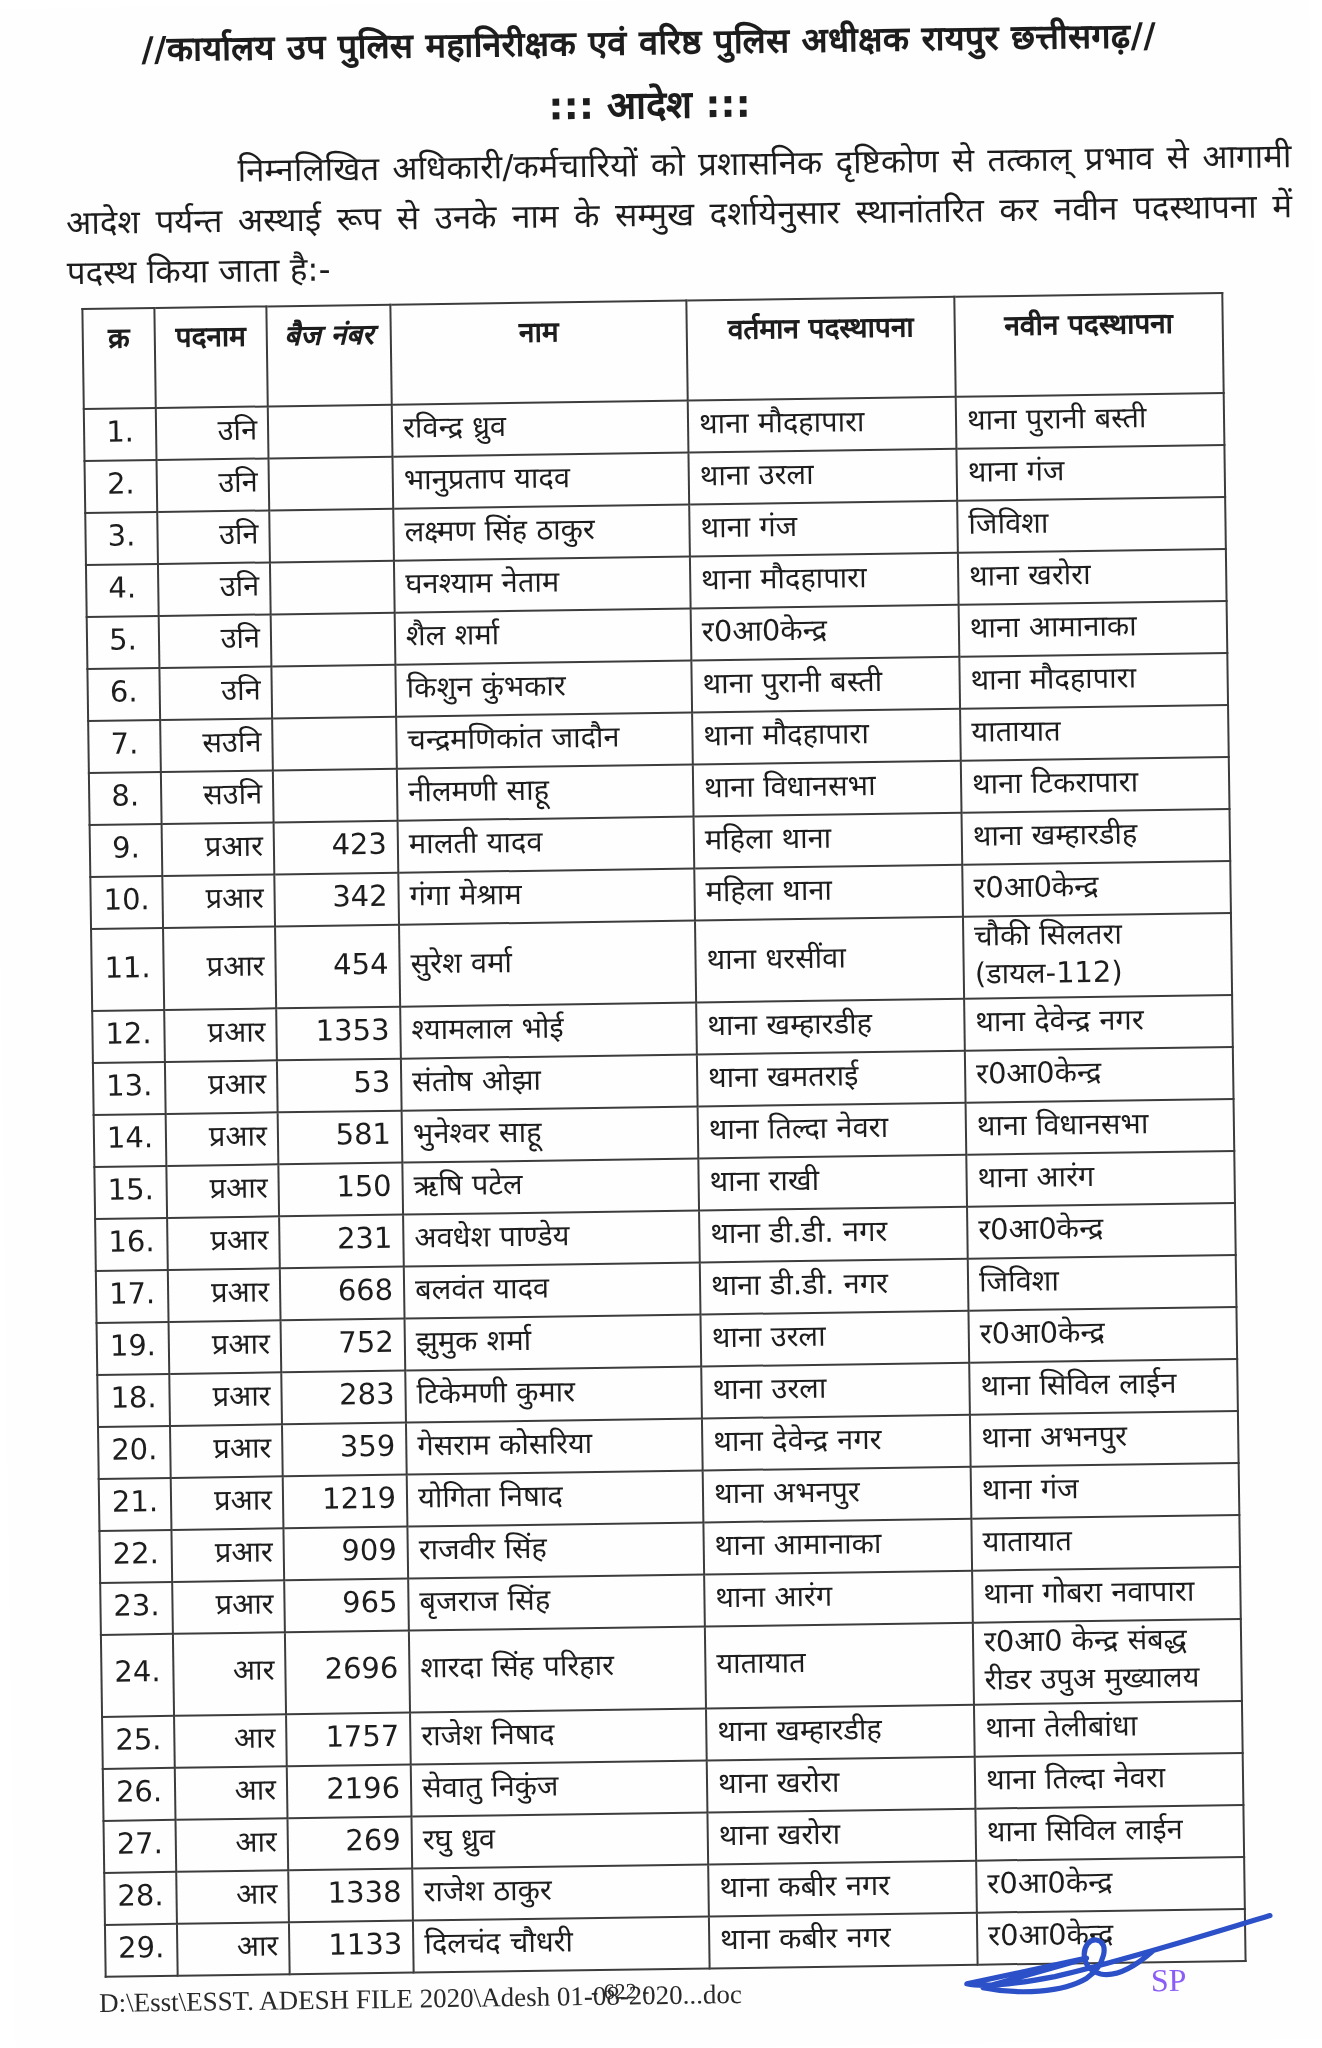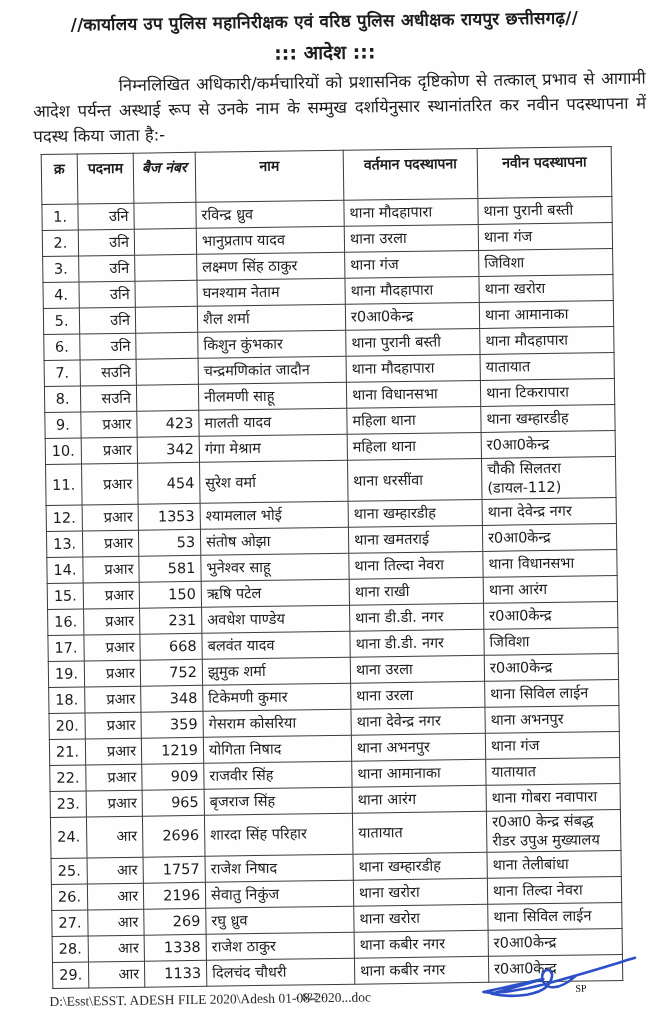--- a/index.html
+++ b/index.html
@@ -104,22 +104,22 @@
     top: -24px;
     width: 180px;
     height: 60px;
   }
   .signature svg { position: absolute; left: 0; top: 0; }
   .signature-initials {
     position: absolute;
     left: 100px;
     top: 32px;
     font-family: "Liberation Serif", serif;
-    font-size: 10px;
-    color: #000000;
+    font-size: 16px;
+    color: #8b5cf6;
   }
 </style>
 </head>
 <body>
 
 <div class="sheet">
 
   <div class="office-title">//कार्यालय उप पुलिस महानिरीक्षक एवं वरिष्ठ पुलिस अधीक्षक रायपुर छत्तीसगढ़//</div>
 
   <div class="order-heading">::: आदेश :::</div>
@@ -286,21 +286,21 @@
           <td class="c-sn">19.</td>
           <td class="c-desg">प्रआर</td>
           <td class="c-badge">752</td>
           <td class="c-name">झुमुक शर्मा</td>
           <td class="c-cur">थाना उरला</td>
           <td class="c-new">र0आ0केन्द्र</td>
         </tr>
         <tr>
           <td class="c-sn">18.</td>
           <td class="c-desg">प्रआर</td>
-          <td class="c-badge">348</td>
+          <td class="c-badge">283</td>
           <td class="c-name">टिकेमणी कुमार</td>
           <td class="c-cur">थाना उरला</td>
           <td class="c-new">थाना सिविल लाईन</td>
         </tr>
         <tr>
           <td class="c-sn">20.</td>
           <td class="c-desg">प्रआर</td>
           <td class="c-badge">359</td>
           <td class="c-name">गेसराम कोसरिया</td>
           <td class="c-cur">थाना देवेन्द्र नगर</td>

